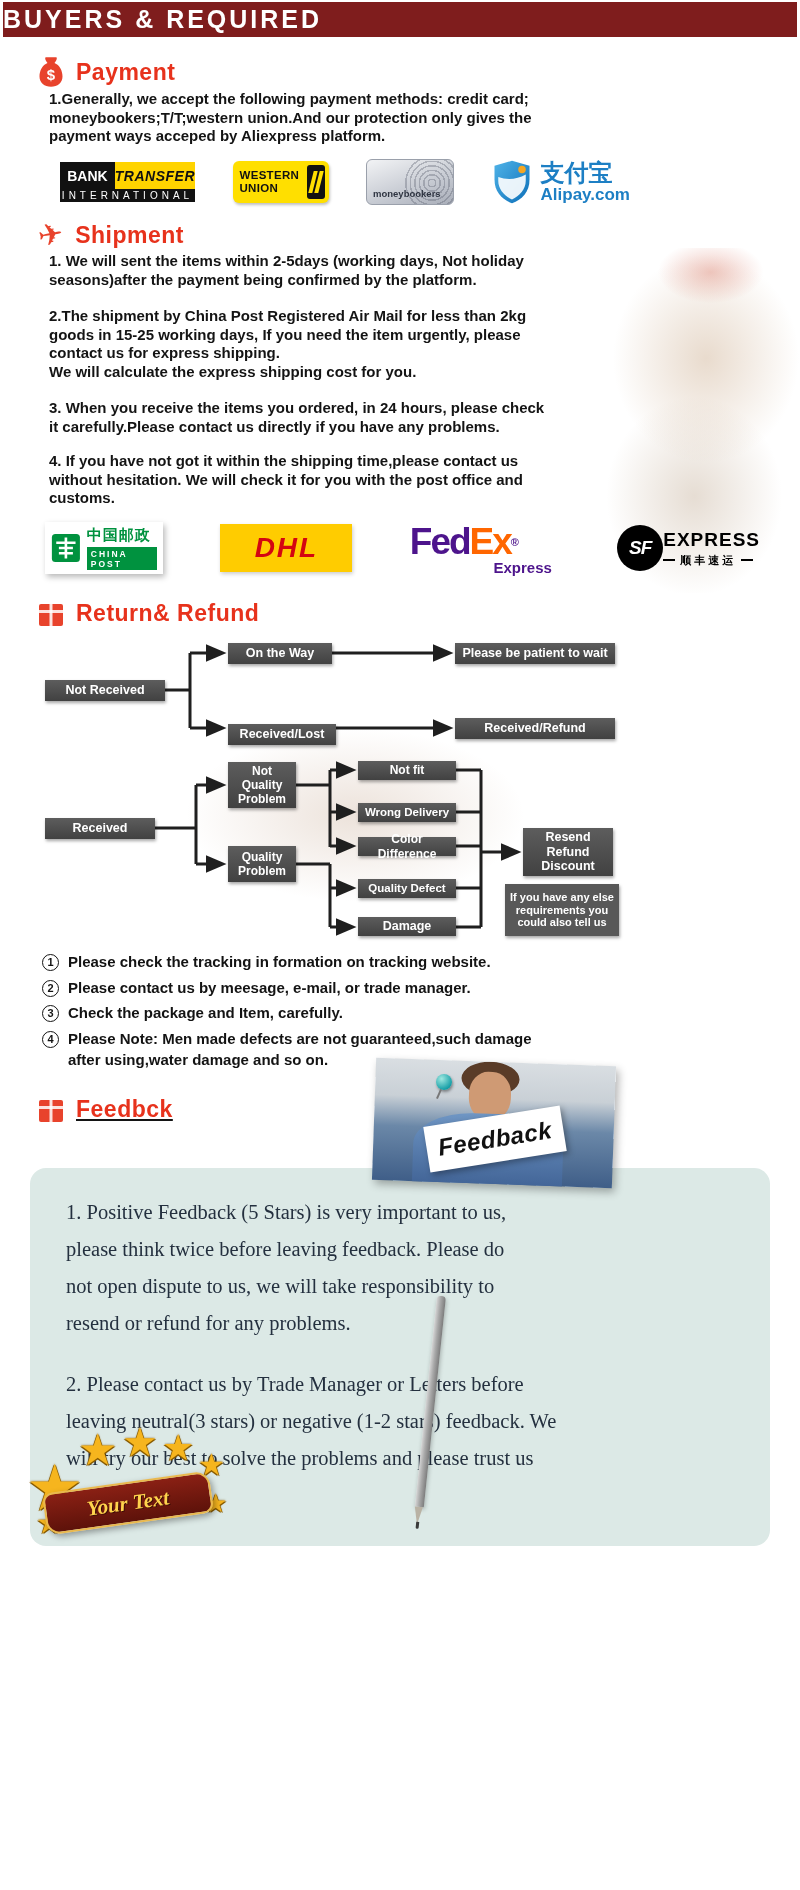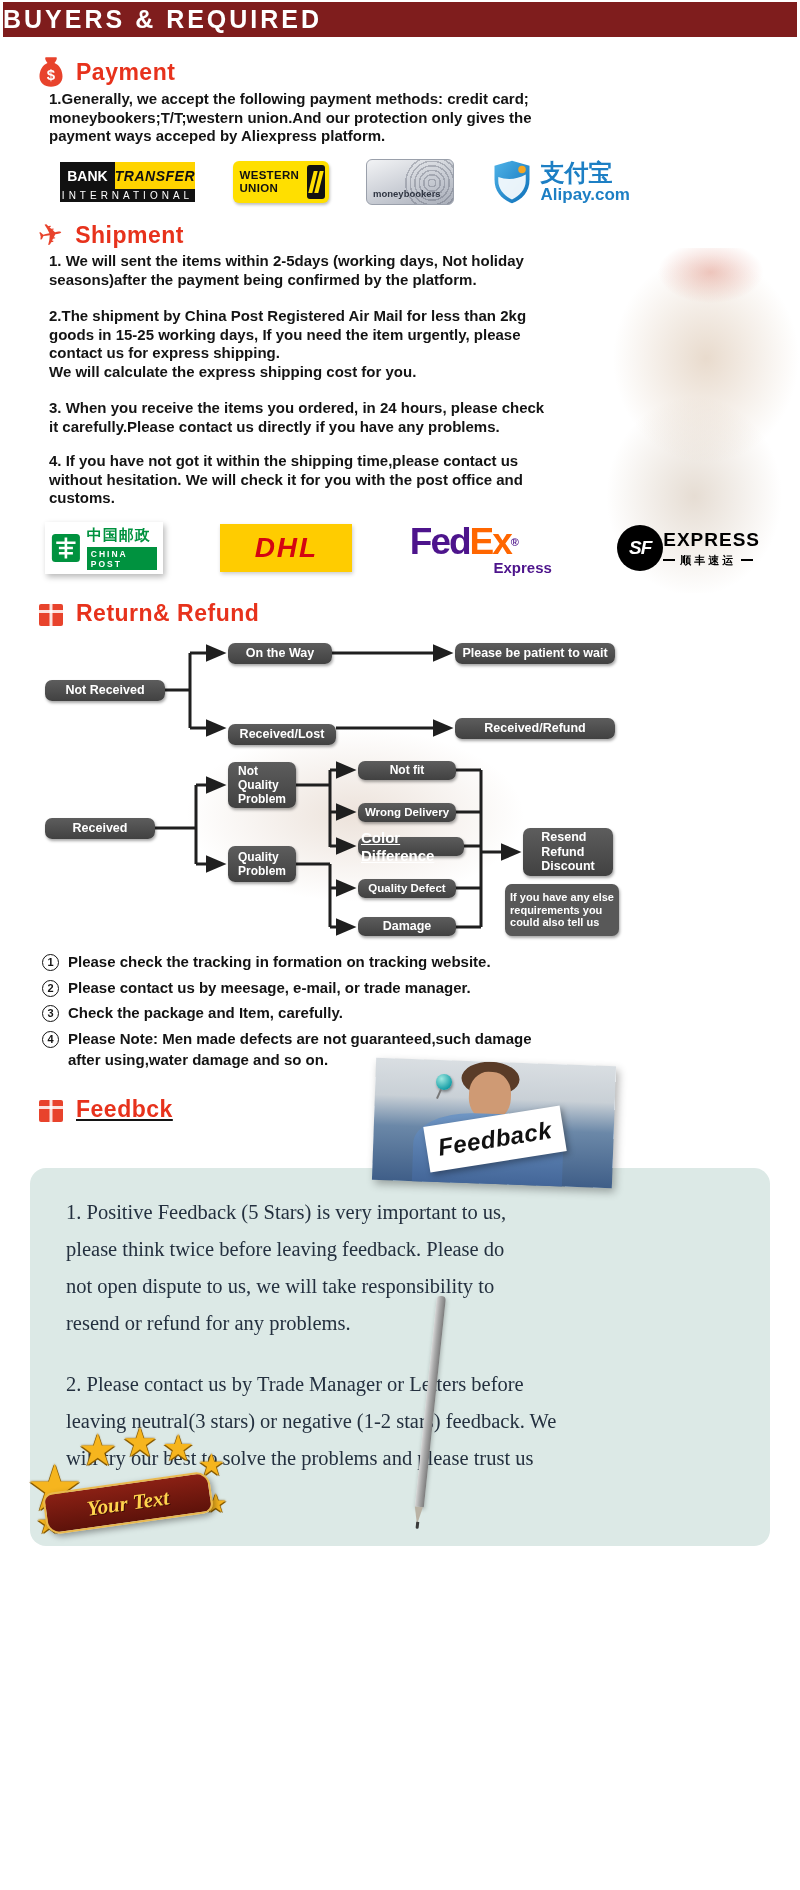--- a/index.html
+++ b/index.html
@@ -114,32 +114,32 @@
 
   
   .returns-head{ top:600px; left:38px; }
   .flowchart{ position:absolute; top:640px; left:0; width:800px; height:312px; }
   .flow-watermark{ position:absolute; left:120px; top:55px; width:470px; height:240px;
     background:radial-gradient(50% 50% at 50% 50%, rgba(170,125,90,.22), rgba(170,125,90,0) 72%); }
   .flow-lines{ position:absolute; left:0; top:0; }
   .flow-box{
     position:absolute; background:linear-gradient(180deg,#5d5d5d,#414141); color:#fff;
     font-size:12.5px; font-weight:700; display:flex; align-items:center; justify-content:center;
-    border-radius:7px; line-height:1.18; white-space:pre-line;
+    text-align:center; border-radius:0; line-height:1.18; white-space:pre-line;
     box-shadow:1px 2px 3px rgba(0,0,0,.35); padding:1px 3px;
   }
   .fb-on-the-way{ left:228px; top:3px; width:104px; height:21px; }
   .fb-be-patient{ left:455px; top:3px; width:160px; height:21px; }
   .fb-not-received{ left:45px; top:40px; width:120px; height:21px; }
   .fb-received-lost{ left:228px; top:78px; width:108px; height:21px;margin-top:6px; }
   .fb-received-refund{ left:455px; top:78px; width:160px; height:21px; }
   .fb-nqp{ left:228px; top:122px; width:68px; height:46px; font-size:12px; }
   .fb-not-fit{ left:358px; top:121px; width:98px; height:19px; font-size:12px; }
   .fb-wrong{ left:358px; top:163px; width:98px; height:19px; font-size:11.5px; }
-  .fb-color{ left:358px; top:197px; width:106px; height:19px; font-size:15px;text-decoration:underline; }
+  .fb-color{ left:358px; top:197px; width:98px; height:19px; font-size:12px; }
   .fb-received{ left:45px; top:178px; width:110px; height:21px; }
   .fb-qp{ left:228px; top:206px; width:68px; height:36px; font-size:12px; }
   .fb-defect{ left:358px; top:239px; width:98px; height:19px; font-size:11.5px; }
   .fb-damage{ left:358px; top:277px; width:98px; height:19px; }
   .fb-resend{ left:523px; top:188px; width:90px; height:48px; }
   .fb-note{ left:505px; top:244px; width:114px; height:52px; font-size:11px; font-weight:700;
     background:#585858; }
 
   .ret-notes{ position:absolute; top:952px; left:42px; width:716px; }
   .note-row{ display:flex; gap:9px; margin-bottom:5px; font-size:15px; font-weight:700;

